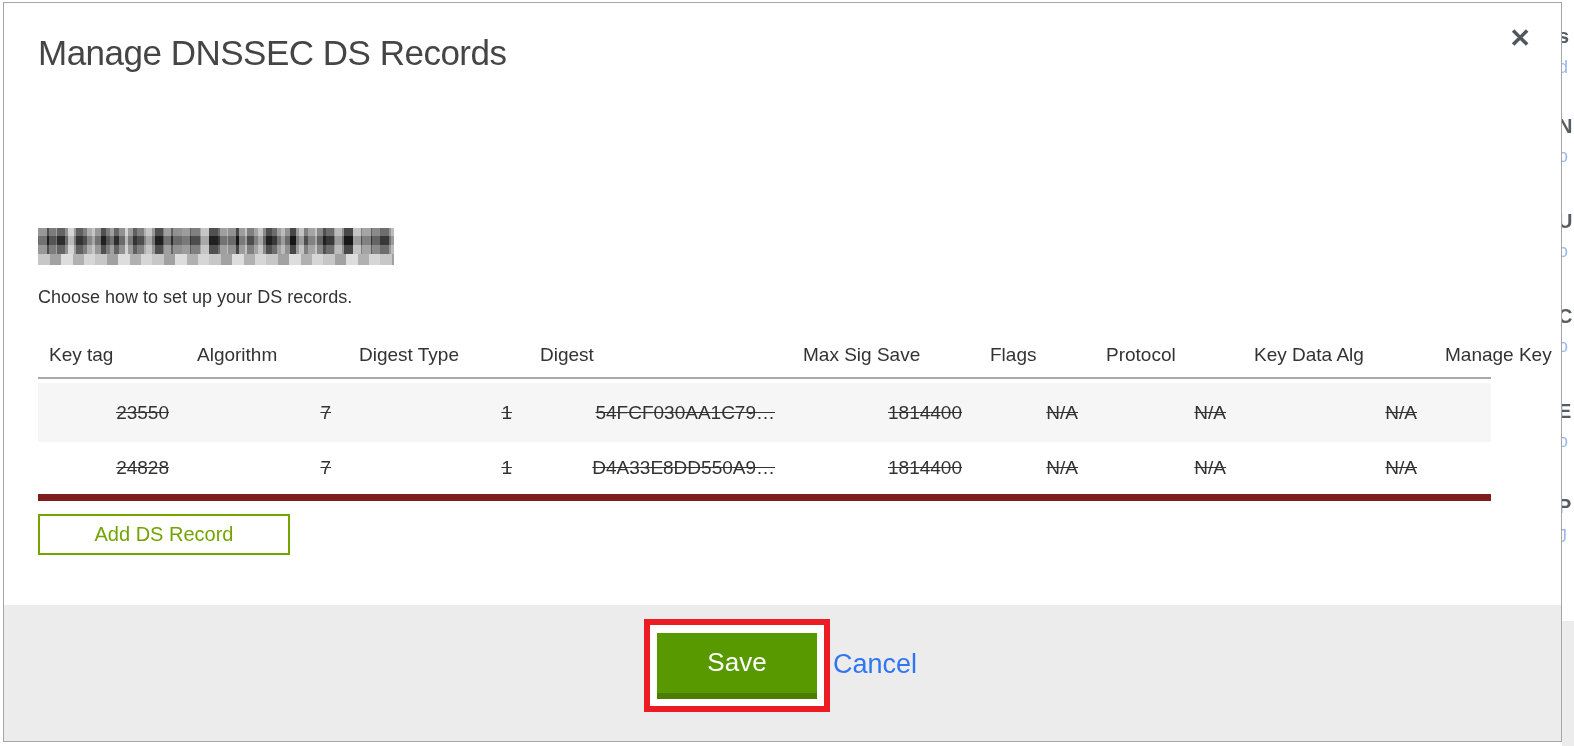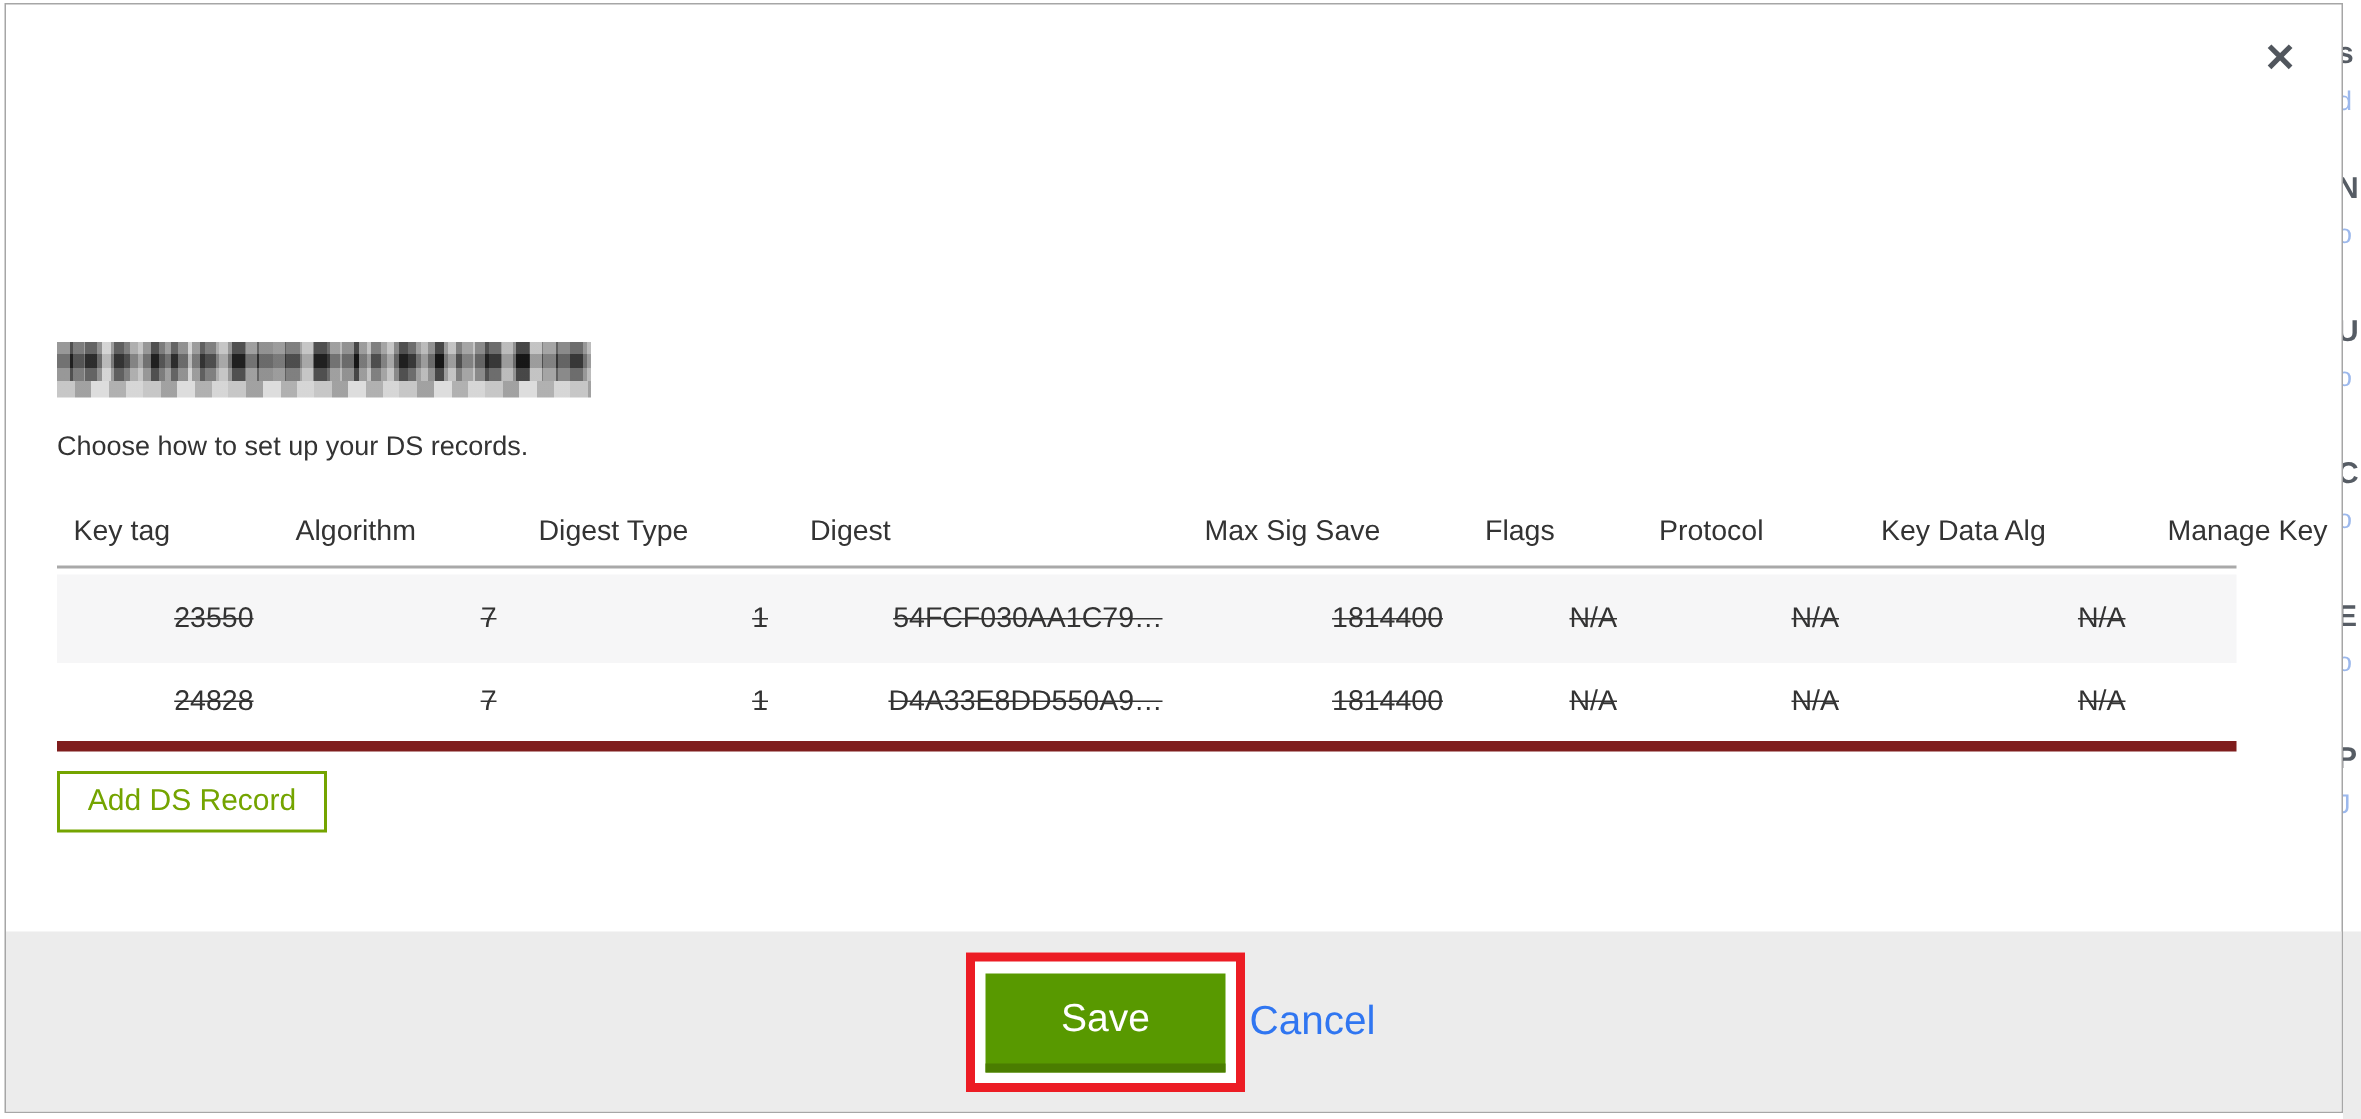--- a/index.html
+++ b/index.html
@@ -75,29 +75,29 @@
   .thead { height:46px; border-bottom:2px solid #a9a9a9; color:#333; }
   .trow  { height:59px; }
   .row1  { margin-top:4px; background:#f6f6f7; }
   .row2  { background:#fff; border-bottom:7px solid #7f1d1d; }
   .strike { text-decoration:line-through; color:#333;text-align:right; }
   .cell-action { text-align:right; padding-right:14px; }
   .undo { color:#737373; text-decoration:none; cursor:pointer; }
 
   .add-btn {
     position:absolute; left:34px; top:511px;
-    width:180px; height:41px;
+    width:252px; height:41px;
     background:#fff; border:2px solid #74a400; color:#74a400;
     font-size:20px; cursor:pointer;
     font-family:"Liberation Sans", sans-serif;
   }
 
   
   .footer {
-    position:absolute; left:0; right:0; bottom:0; height:120px;
+    position:absolute; left:0; right:0; bottom:0; height:136px;
     background:#ececec;
   }
   .annotation {
     position:absolute; left:640px; top:14px; width:186px; height:93px;
     border:6px solid #ec1c24;
     display:flex; align-items:center; justify-content:center;
     background:#fff;
   }
   .save {
     width:160px; height:66px;
@@ -126,20 +126,21 @@
     <span class="frag bl" style="top:337px">o</span>
     <span class="frag dk" style="top:401px">E</span>
     <span class="frag bl" style="top:432px">o</span>
     <span class="frag dk" style="top:496px">P</span>
     <span class="frag bl" style="top:527px">J</span>
     <div class="behind-gray"></div>
   </div>
 
   <div class="modal">
 
+    <h1 class="title">Manage DNSSEC DS Records</h1>
 
     <button class="close">✕</button>
 
     <div class="redacted">
       <div class="px-top"></div>
       <div class="px-bot"></div>
     </div>
 
     <p class="instruction">Choose how to set up your DS records.</p>
 

